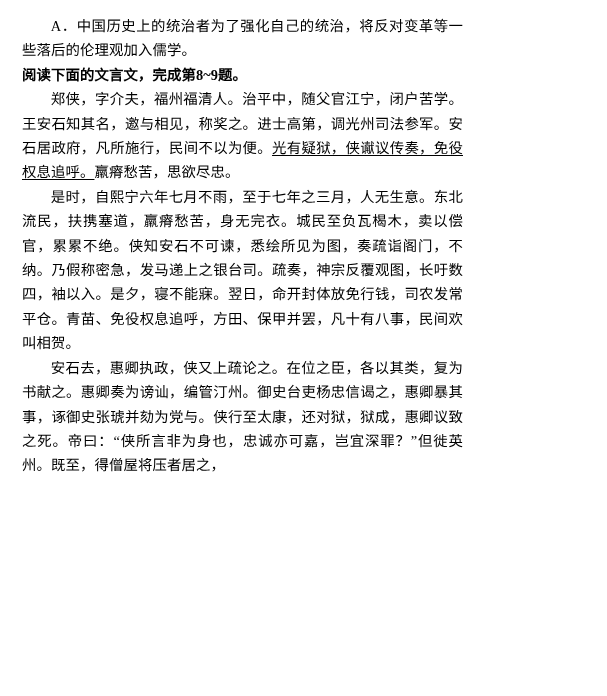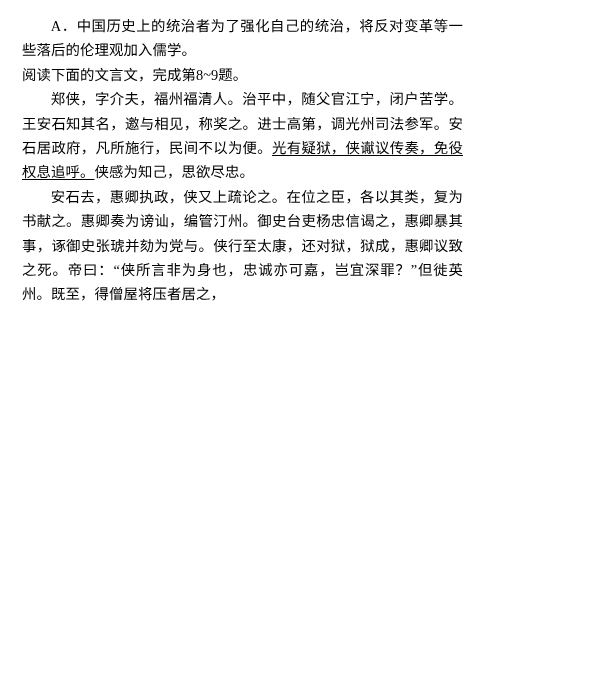--- a/index.html
+++ b/index.html
@@ -37,20 +37,21 @@
   .opt {
     text-indent: 2em;
   }
   
   .section-head {
     text-indent: 0;
   }
   
   .instruction {
     text-indent: 0;
+    font-weight: bold;
   }
   
   .passage {
     text-indent: 2em;
   }
   .label {
     letter-spacing: 0.2px;
   }
   .u {
     text-decoration: underline;
@@ -64,19 +65,20 @@
 <div class="page">
 
   <p class="para opt"><span class="label">A．</span><span>中国历史上的统治者为了强化自己的统治，将反对变革等一些落后的伦理观加入儒学。</span></p>
 
 
 
 
 
   <p class="para instruction">阅读下面的文言文，完成第8~9题。</p>
 
-  <p class="para passage"><span>郑侠，字介夫，福州福清人。治平中，随父官江宁，闭户苦学。王安石知其名，邀与相见，称奖之。进士高第，调光州司法参军。安石居政府，凡所施行，民间不以为便。</span><span class="u">光有疑狱，侠谳议传奏，免役权息追呼。</span><span>侠感为知己，思欲尽忠。</span></p>
+  <p class="para passage"><span>郑侠，字介夫，福州福清人。治平中，随父官江宁，闭户苦学。王安石知其名，邀与相见，称奖之。进士高第，调光州司法参军。安石居政府，凡所施行，民间不以为便。</span><span class="u">光有疑狱，侠谳议传奏，免役权息追呼。</span><span>羸瘠愁苦，思欲尽忠。</span></p>
 
 
+  <p class="para passage"><span>是时，自熙宁六年七月不雨，至于七年之三月，人无生意。东北流民，扶携塞道，羸瘠愁苦，身无完衣。城民至负瓦楬木，卖以偿官，累累不绝。侠知安石不可谏，悉绘所见为图，奏疏诣阁门，不纳。乃假称密急，发马递上之银台司。疏奏，神宗反覆观图，长吁数四，袖以入。是夕，寝不能寐。翌日，命开封体放免行钱，司农发常平仓。青苗、免役权息追呼，方田、保甲并罢，凡十有八事，民间欢叫相贺。</span></p>
 
   <p class="para passage"><span>安石去，惠卿执政，侠又上疏论之。在位之臣，各以其类，复为书献之。惠卿奏为谤讪，编管汀州。御史台吏杨忠信谒之，惠卿暴其事，诼御史张琥并劾为党与。侠行至太康，还对狱，狱成，惠卿议致之死。帝曰：“侠所言非为身也，忠诚亦可嘉，岂宜深罪？”但徙英州。既至，得僧屋将压者居之，</span></p>
 
 </div>
 
 </body></html>

